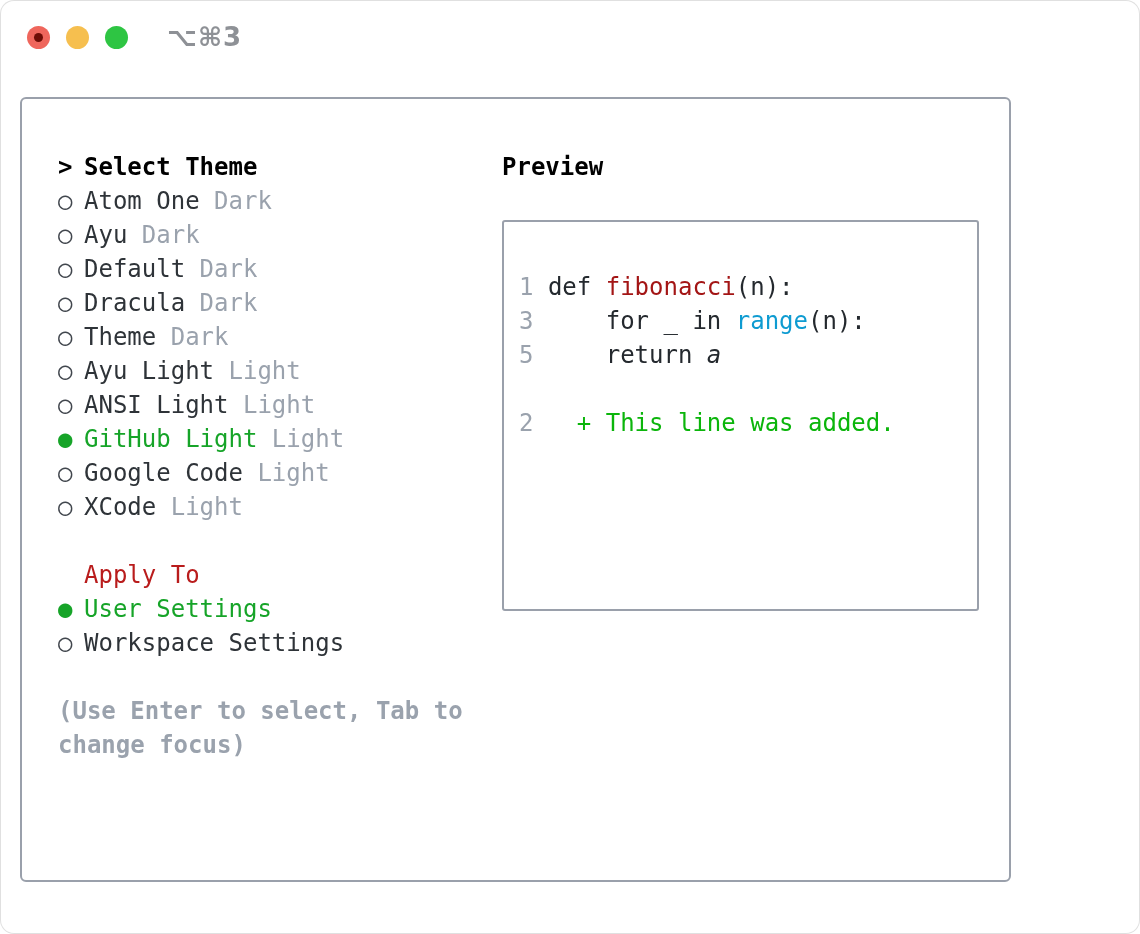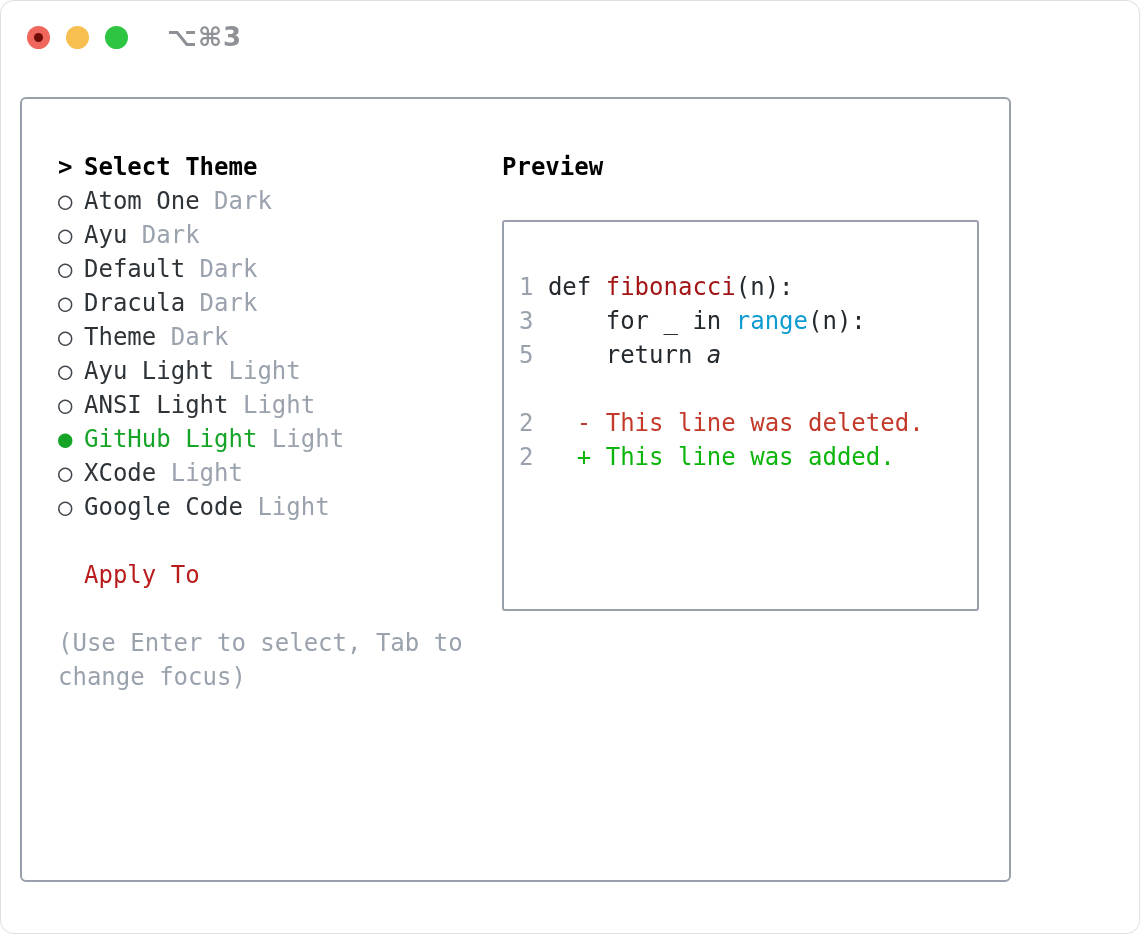--- a/index.html
+++ b/index.html
@@ -50,21 +50,21 @@
   .row { white-space:pre; font-size:24px; line-height:34px; height:34px; color:var(--text-dark); }
   .row .marker { display:inline-block; width:26px; color:#41464d; }
   .row .marker.hdr { color:#000; font-weight:700; }
   .row .marker.sel { color:var(--accent-green); }
   .row .name { color:var(--text-dark); }
   .row .name.sel { color:var(--accent-green); }
   .row .suffix { color:var(--muted-gray); }
   .hdr-label { color:#000; font-weight:700; }
   .plain-label { color:#b91c1c; }
   .spacer { height:34px; }
-  .help { font-size:24px; line-height:34px; color:var(--muted-gray); white-space:pre; }
+  .help { font-size:24px; line-height:34px; color:var(--muted-gray); white-space:pre;font-weight:bold; }
 
   
   .right-col { position:absolute; left:480px; top:51px; }
   .preview-title { font-size:24px; line-height:34px; height:34px; }
   .preview-box {
     margin-top:36px; width:477px; height:391px;
     border:2px solid var(--border-gray); border-radius:3px;
     padding:48px 0 0 15px; background:#fff;
   }
   .pline { white-space:pre; font-size:24px; line-height:34px; height:34px; }
@@ -95,35 +95,38 @@
       <div class="row"><span class="marker hdr">&gt;</span><span class="hdr-label">Select Theme</span></div>
       <div id="theme-option-list">
           <div class="row"><span class="marker">○</span><span class="name">Atom One</span><span class="suffix"> Dark</span></div>
           <div class="row"><span class="marker">○</span><span class="name">Ayu</span><span class="suffix"> Dark</span></div>
           <div class="row"><span class="marker">○</span><span class="name">Default</span><span class="suffix"> Dark</span></div>
           <div class="row"><span class="marker">○</span><span class="name">Dracula</span><span class="suffix"> Dark</span></div>
           <div class="row"><span class="marker">○</span><span class="name">Theme</span><span class="suffix"> Dark</span></div>
           <div class="row"><span class="marker">○</span><span class="name">Ayu Light</span><span class="suffix"> Light</span></div>
           <div class="row"><span class="marker">○</span><span class="name">ANSI Light</span><span class="suffix"> Light</span></div>
           <div class="row"><span class="marker sel">●</span><span class="name sel">GitHub Light</span><span class="suffix"> Light</span></div>
+          <div class="row"><span class="marker">○</span><span class="name">Google Code</span><span class="suffix"> Light</span></div>
           <div class="row"><span class="marker">○</span><span class="name">XCode</span><span class="suffix"> Light</span></div>
-          <div class="row"><span class="marker">○</span><span class="name">Google Code</span><span class="suffix"> Light</span></div>
         </div>
       <div class="spacer"></div>
       <div class="row"><span class="marker"></span><span class="plain-label">Apply To</span></div>
+      <div id="apply-option-list">
+          <div class="row"><span class="marker sel">●</span><span class="name sel">User Settings</span></div>
+          <div class="row"><span class="marker">○</span><span class="name">Workspace Settings</span></div>
+        </div>
       <div class="spacer"></div>
       <div class="help">(Use Enter to select, Tab to</div>
       <div class="help">change focus)</div>
     </div>
 
     <div class="right-col">
       <div class="preview-title hdr-label">Preview</div>
       <div class="preview-box" id="preview-box">
           <div class="pline"><span class="num">1</span><span class="pl"> def </span><span class="fn">fibonacci</span><span class="pl">(n):</span></div>
           <div class="pline"><span class="num">3</span><span class="pl">     for _ in </span><span class="bi">range</span><span class="pl">(n):</span></div>
           <div class="pline"><span class="num">5</span><span class="pl">     return </span><span class="var">a</span></div>
           <div class="pline"></div>
-          <div class="pline"><span class="num">2</span><span class="pl">   </span><span class="del">- This line was deleted.</span></div>
           <div class="pline"><span class="num">2</span><span class="pl">   </span><span class="add">+ This line was added.</span></div>
         </div>
     </div>
   </div>
 </div>
 
 </body></html>

